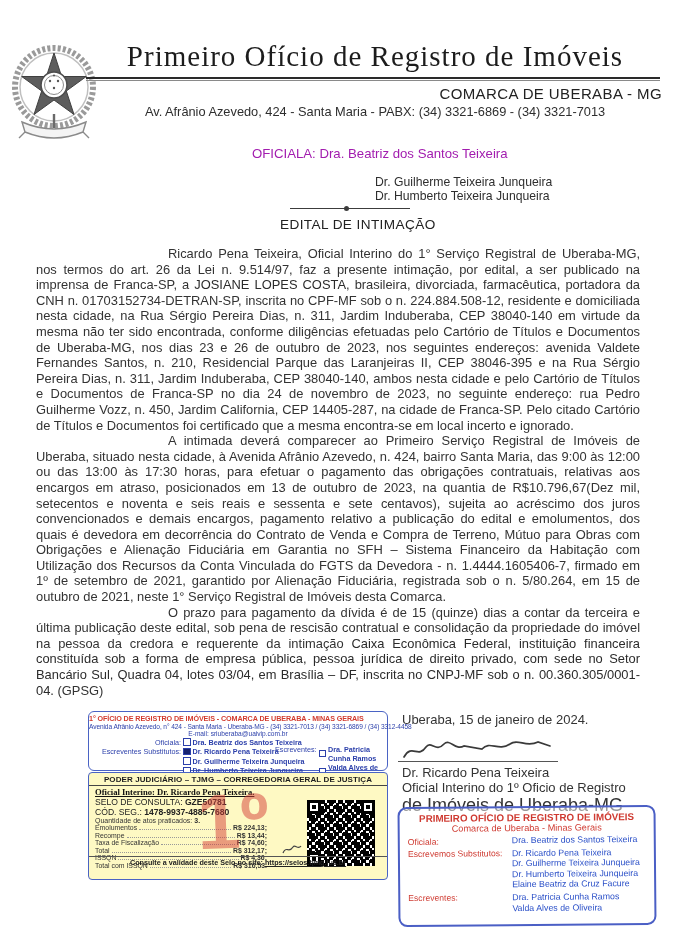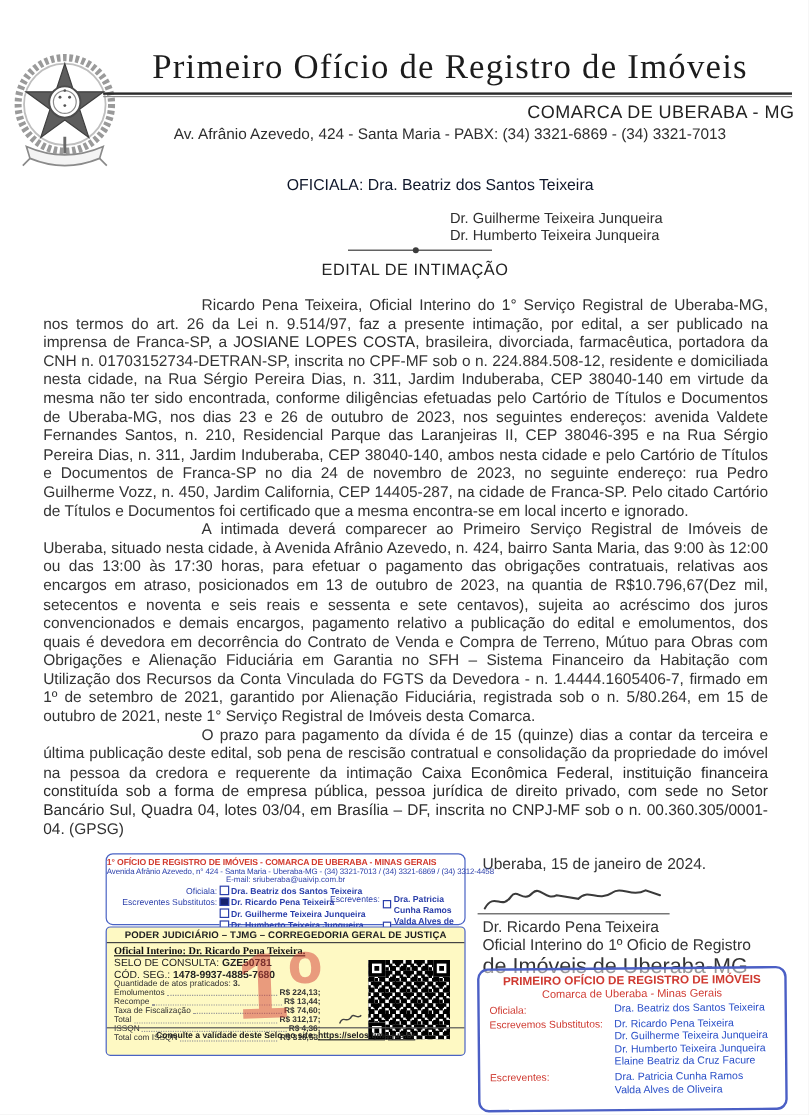--- a/index.html
+++ b/index.html
@@ -10,27 +10,27 @@
   .crest{position:absolute;left:12px;top:42px;width:84px;height:102px;}
   .office-title{position:absolute;left:88px;top:40px;width:574px;margin:0;text-align:center;
         font-family:"Liberation Serif",serif;font-weight:400;font-size:29px;letter-spacing:1px;color:#1c1c1c;}
   .title-rule{position:absolute;left:86px;right:14px;top:77px;height:2px;background:#2a2a2a;}
   .title-rule2{position:absolute;left:86px;right:14px;top:80px;height:1px;background:#8a8a8a;}
   .comarca{position:absolute;left:88px;top:85px;width:574px;text-align:right;font-size:15px;letter-spacing:.4px;color:#222;}
   .addr1{position:absolute;left:88px;top:104px;width:574px;text-align:center;font-size:12.8px;color:#2e2e2e;}
   .addr2{position:absolute;left:88px;top:120px;width:574px;text-align:center;font-size:12.8px;color:#2e2e2e;}
 
   
-  .oficiala-line{position:absolute;left:239px;top:146px;font-size:13.2px;color:#0f172a;}
+  .oficiala-line{position:absolute;left:252px;top:146px;font-size:13.2px;color:#a21caf;}
   .escr-row{position:absolute;left:248px;top:161px;font-size:12.2px;color:#2e2e2e;}
   .escr-name2{position:absolute;left:375px;top:175px;font-size:12.2px;color:#2e2e2e;}
   .escr-name3{position:absolute;left:375px;top:189px;font-size:12.2px;color:#2e2e2e;}
   .ornament{position:absolute;left:290px;top:208px;width:120px;border-top:1.6px solid #3c3c3c;}
   .ornament::after{content:"";position:absolute;left:54px;top:-3.5px;width:5px;height:5px;background:#3c3c3c;border-radius:50%;}
-  .edital-title{position:absolute;left:268px;top:217px;font-size:13.6px;letter-spacing:.4px;color:#222;}
+  .edital-title{position:absolute;left:280px;top:217px;font-size:13.6px;letter-spacing:.4px;color:#222;}
 
   
   .body-text{position:absolute;left:36px;top:246px;width:604px;font-size:12.9px;line-height:15.6px;
              text-align:justify;color:#333;}
   .body-text p{margin:0;text-indent:132px;}
   .b{font-weight:normal;color:#2b2b2b;}
 
   
   .date-line{position:absolute;left:402px;top:712px;font-size:13px;color:#333;}
   .sig-svg{position:absolute;left:398px;top:733px;width:165px;height:30px;}

